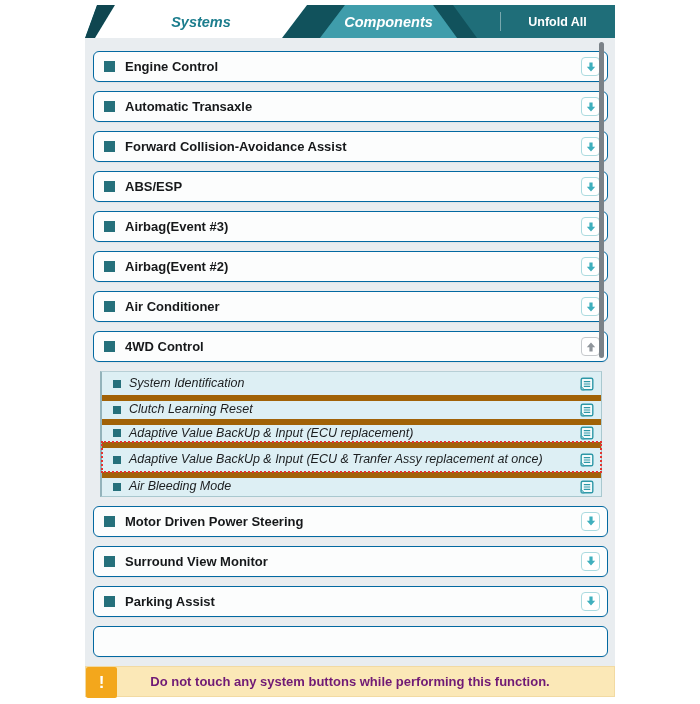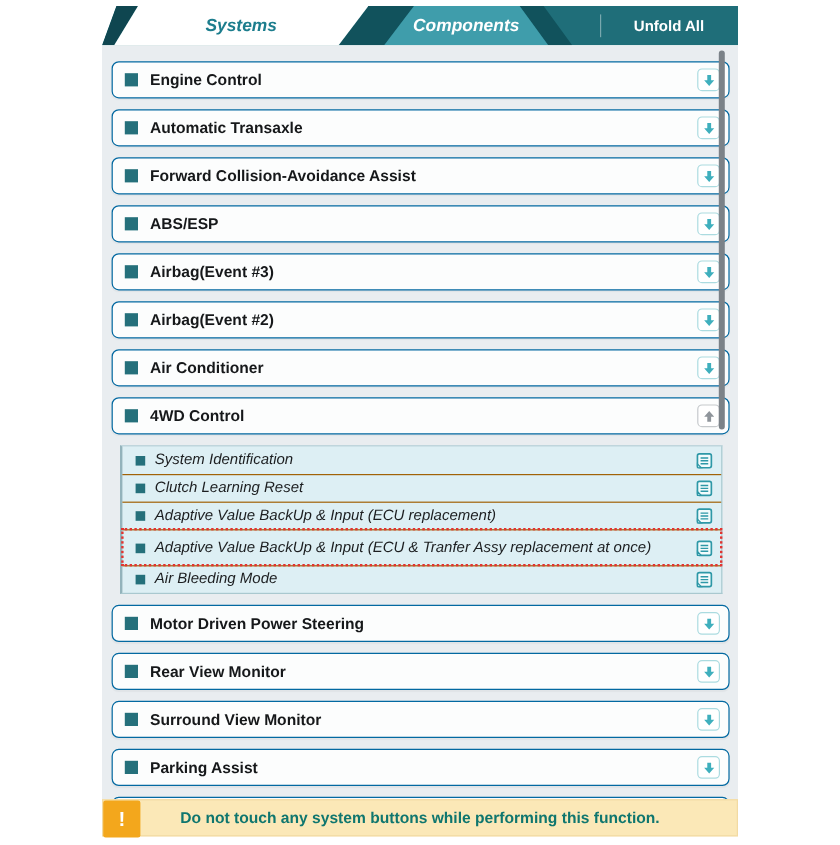--- a/index.html
+++ b/index.html
@@ -32,37 +32,37 @@
   .bullet { width:11px; height:11px; background:#25707b; margin-right:10px; flex:0 0 auto; }
   .row-label { font-weight:bold; font-size:13px; color:#16181a; flex:1; white-space:nowrap; }
   .icon-btn { width:19px; height:19px; border:1px solid #abdbe0; border-radius:4px; background:#ffffff;
       display:flex; align-items:center; justify-content:center; margin-left:auto; flex:0 0 auto; }
   .icon-btn.up { border-color:#c5c9cc; }
 
   
   .sub-list { margin:2px 6px 9px 7px; background:#ddeff4; border-left:2px solid #93b3bb; border-right:1px solid #a9c8cf;
       border-top:1px solid #b7cfd6; border-bottom:1px solid #a9c8cf; }
   .sub-row { min-height:23px; display:flex; align-items:center; padding:0 6px 0 11px;
-      border-top:1px solid #a16207; cursor:pointer; }
+      border-top:6px solid #a16207; cursor:pointer; }
   .sub-row:first-child { border-top:none; }
   .sub-row.two-line { min-height:30px; }
   .sub-bullet { width:8px; height:8px; background:#25707b; margin-right:8px; flex:0 0 auto; }
   .sub-label { font-size:12.5px; color:#1c1e20; line-height:13.5px; padding:2px 0; max-width:424px; flex:1;font-style:italic; }
   .sub-row.selected { outline:2px dotted #e23430; outline-offset:-1px; position:relative; z-index:1; }
   .note-btn { margin-left:auto; width:17px; height:17px; display:flex; align-items:center; justify-content:center; flex:0 0 auto; }
 
   .row.partial { margin-bottom:0; }
 
   .scrollbar-thumb { position:absolute; right:11px; top:4px; width:5px; height:316px; background:#7b8288; border-radius:3px; }
 
   
   .warning-bar { position:relative; height:31px; background:#fbe8b7; border:1px solid #f2daa2; display:flex; align-items:center; }
   .warning-icon { position:absolute; left:0; top:0; width:31px; height:31px; background:#f3a71c; color:#ffffff;
       font-weight:bold; font-size:17px; display:flex; align-items:center; justify-content:center; border-radius:2px; }
-  .warning-text { width:100%; text-align:center; font-weight:bold; font-size:13px; color:#0f766e; }
+  .warning-text { width:100%; text-align:center; font-weight:bold; font-size:13px; color:#701a75; }
 </style>
 </head>
 <body>
 
 <div class="panel">
 
   <div class="header">
     <div class="hdr-accent-left"></div>
     <div class="tab-wedge-mid"></div>
     <div class="tab-wedge-right"></div>
@@ -227,29 +227,20 @@
     <div class="row">
       <span class="bullet"></span>
       <span class="row-label">Motor Driven Power Steering</span>
       <span class="icon-btn">
         <svg width="12" height="12" viewBox="0 0 12 12">
             <path fill="#3fafbd" d="M4.4 1.6h3.2v4.2h2.6L6 10.6 1.8 5.8h2.6z"></path>
           </svg>
       </span>
     </div>
 
-    <div class="row">
-      <span class="bullet"></span>
-      <span class="row-label">Rear View Monitor</span>
-      <span class="icon-btn">
-        <svg width="12" height="12" viewBox="0 0 12 12">
-            <path fill="#3fafbd" d="M4.4 1.6h3.2v4.2h2.6L6 10.6 1.8 5.8h2.6z"></path>
-          </svg>
-      </span>
-    </div>
 
     <div class="row">
       <span class="bullet"></span>
       <span class="row-label">Surround View Monitor</span>
       <span class="icon-btn">
         <svg width="12" height="12" viewBox="0 0 12 12">
             <path fill="#3fafbd" d="M4.4 1.6h3.2v4.2h2.6L6 10.6 1.8 5.8h2.6z"></path>
           </svg>
       </span>
     </div>

